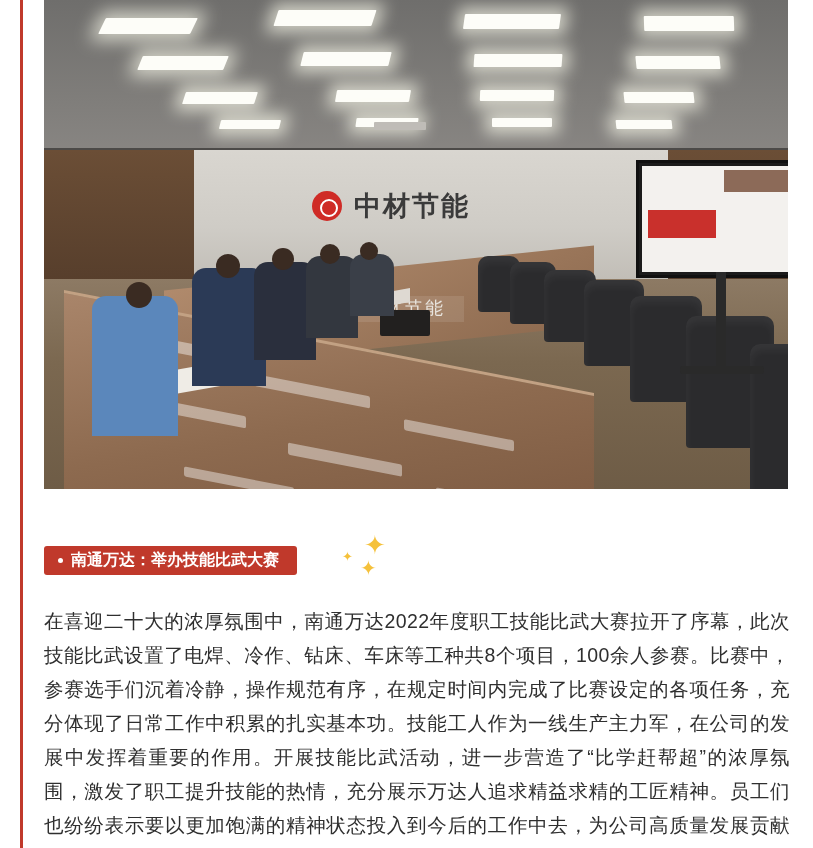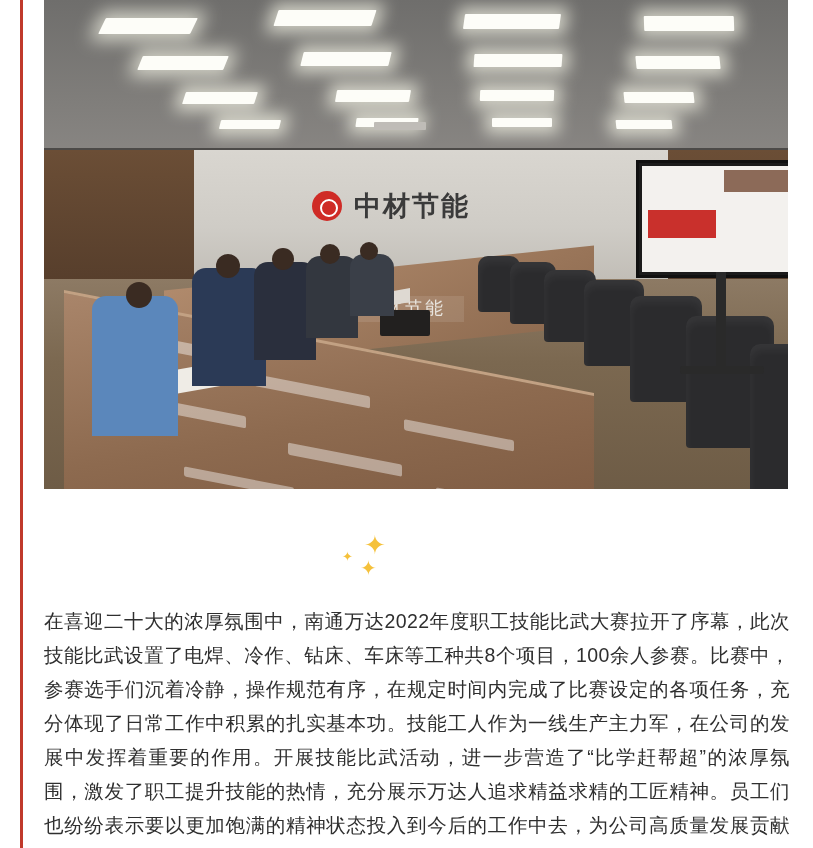--- a/index.html
+++ b/index.html
@@ -332,20 +332,24 @@
           <div class="tv-red"></div>
         </div>
       </div>
       <div class="tv-stand"></div>
       <div class="tv-foot"></div>
 
     </div>
   </div>
 
   <div class="heading-row">
+    <div class="badge">
+      <span class="dot"></span>
+      <span>南通万达：举办技能比武大赛</span>
+    </div>
     <div class="sparkles">
       <span class="star s1">✦</span>
       <span class="star s2">✦</span>
       <span class="star s3">✦</span>
     </div>
   </div>
 
   <div class="article">
     <p>在喜迎二十大的浓厚氛围中，南通万达2022年度职工技能比武大赛拉开了序幕，此次技能比武设置了电焊、冷作、钻床、车床等工种共8个项目，100余人参赛。比赛中，参赛选手们沉着冷静，操作规范有序，在规定时间内完成了比赛设定的各项任务，充分体现了日常工作中积累的扎实基本功。技能工人作为一线生产主力军，在公司的发展中发挥着重要的作用。开展技能比武活动，进一步营造了“比学赶帮超”的浓厚氛围，激发了职工提升技能的热情，充分展示万达人追求精益求精的工匠精神。员工们也纷纷表示要以更加饱满的精神状态投入到今后的工作中去，为公司高质量发展贡献力量，以实际行动向党的二十大献礼。</p>
   </div>

